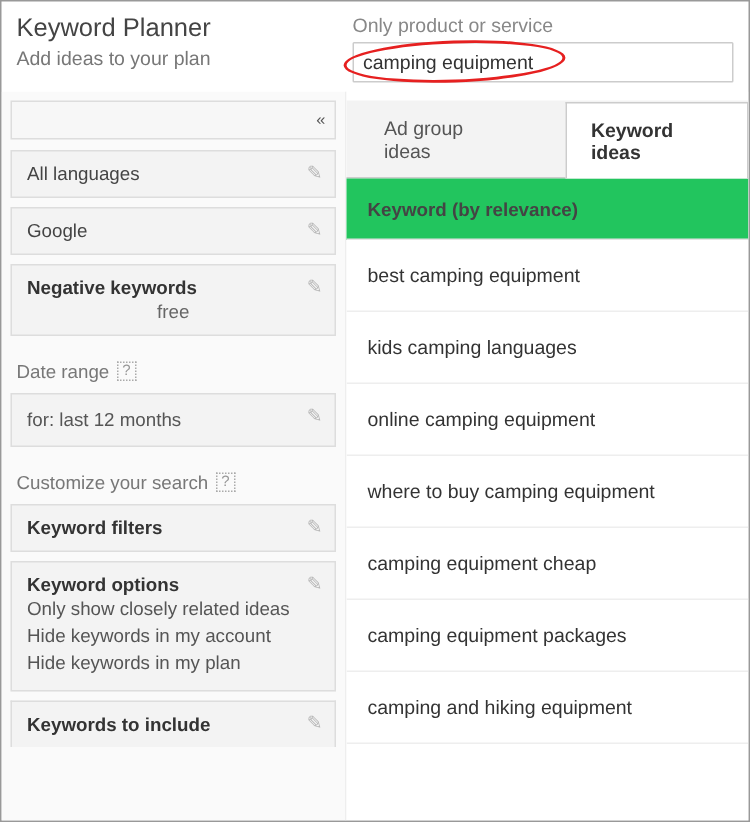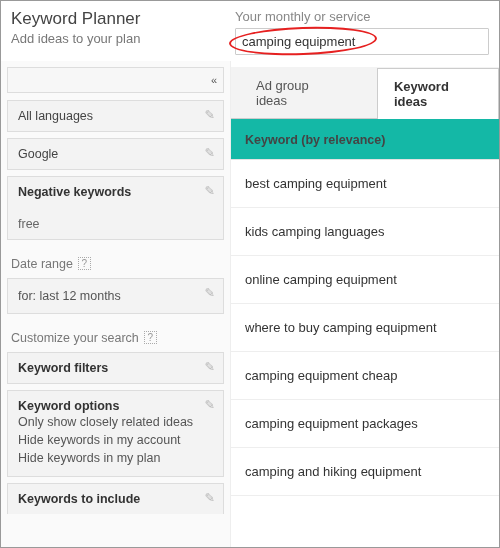--- a/index.html
+++ b/index.html
@@ -64,21 +64,21 @@
     font-size: 12.5px;
     color: #444;
   }
   .panel .pencil {
     position: absolute;
     right: 8px;
     top: 6px;
     color: #b6b6b6;
   }
   .panel-title { font-weight: bold; color: #333; }
-  .panel-sub { color: #666; margin-top: 18px; }
+  .panel-sub { color: #666; margin-top: 2px; text-align: center; }
   .panel-lines div { color: #555; line-height: 1.45; }
   .section-label {
     font-size: 12.5px;
     color: #777;
     margin: 14px 6px 4px 10px;
     display: flex;
     align-items: flex-start;
     gap: 5px;
   }
   .help {
@@ -115,42 +115,42 @@
     top: 1px;
     margin-left: 20px;
   }
   .tab-spacer { flex: 1; border-bottom: 1px solid #ccc; }
   .col-header {
     padding: 14px 14px 12px 14px;
     font-weight: bold;
     font-size: 12.5px;
     color: #444;
     border-bottom: 1px solid #e3e3e3;
-    background: #14b8a6;
+    background: #22c55e;
   }
   .rows { flex: 1; overflow: hidden; }
   .row {
     padding: 16px 14px;
     font-size: 13px;
     color: #333;
     border-bottom: 1px solid #eee;
   }
   .panel.last { margin-bottom: 0; border-bottom: none; }
 </style>
 </head>
 <body>
 
 <div class="wrap">
   <div class="top">
     <div class="top-left">
       <div class="title">Keyword Planner</div>
       <div class="subtitle">Add ideas to your plan</div>
     </div>
     <div class="top-right">
-      <div class="product-label">Your monthly or service</div>
+      <div class="product-label">Only product or service</div>
       <div class="input-wrap">
         <input class="product-input" type="text" value="camping equipment" style="">
         <div class="circle"></div>
       </div>
     </div>
   </div>
 
   <div class="cols">
     <div class="left">
       <div class="collapse-bar">

